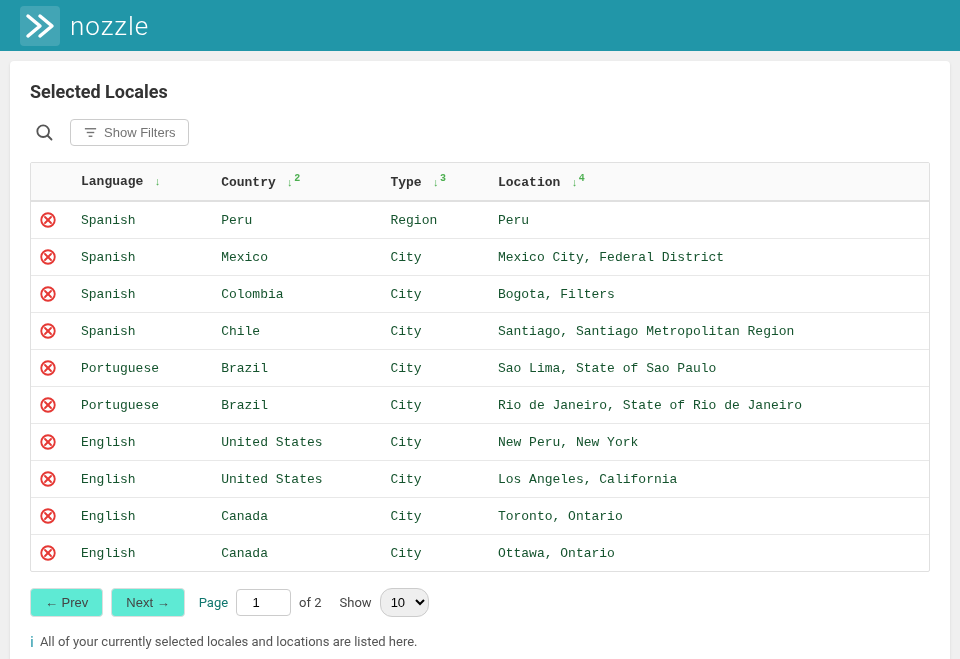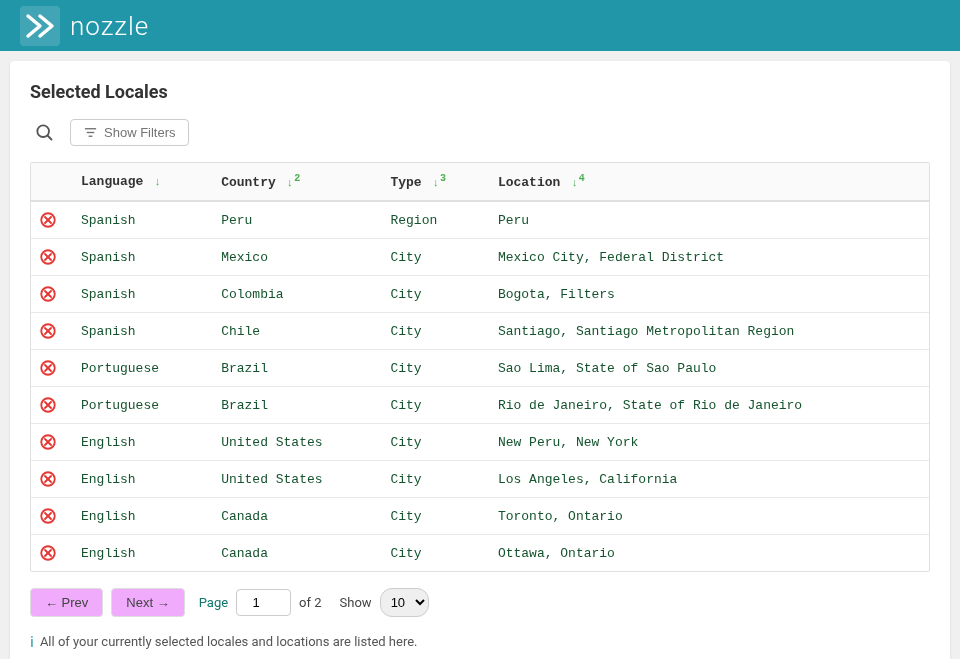--- a/index.html
+++ b/index.html
@@ -140,21 +140,21 @@
       gap: 8px;
       margin-top: 16px;
     }
     .page-btn {
       display: flex;
       align-items: center;
       gap: 4px;
       padding: 6px 14px;
       border: 1px solid #ddd;
       border-radius: 4px;
-      background: #f0abfc;
+      background: #5eead4;
       cursor: pointer;
       font-size: 13px;
       color: #444;
     }
     .page-label {
       font-size: 13px;
       color: #0f766e;
       margin-left: 6px;
     }
     .page-input {

